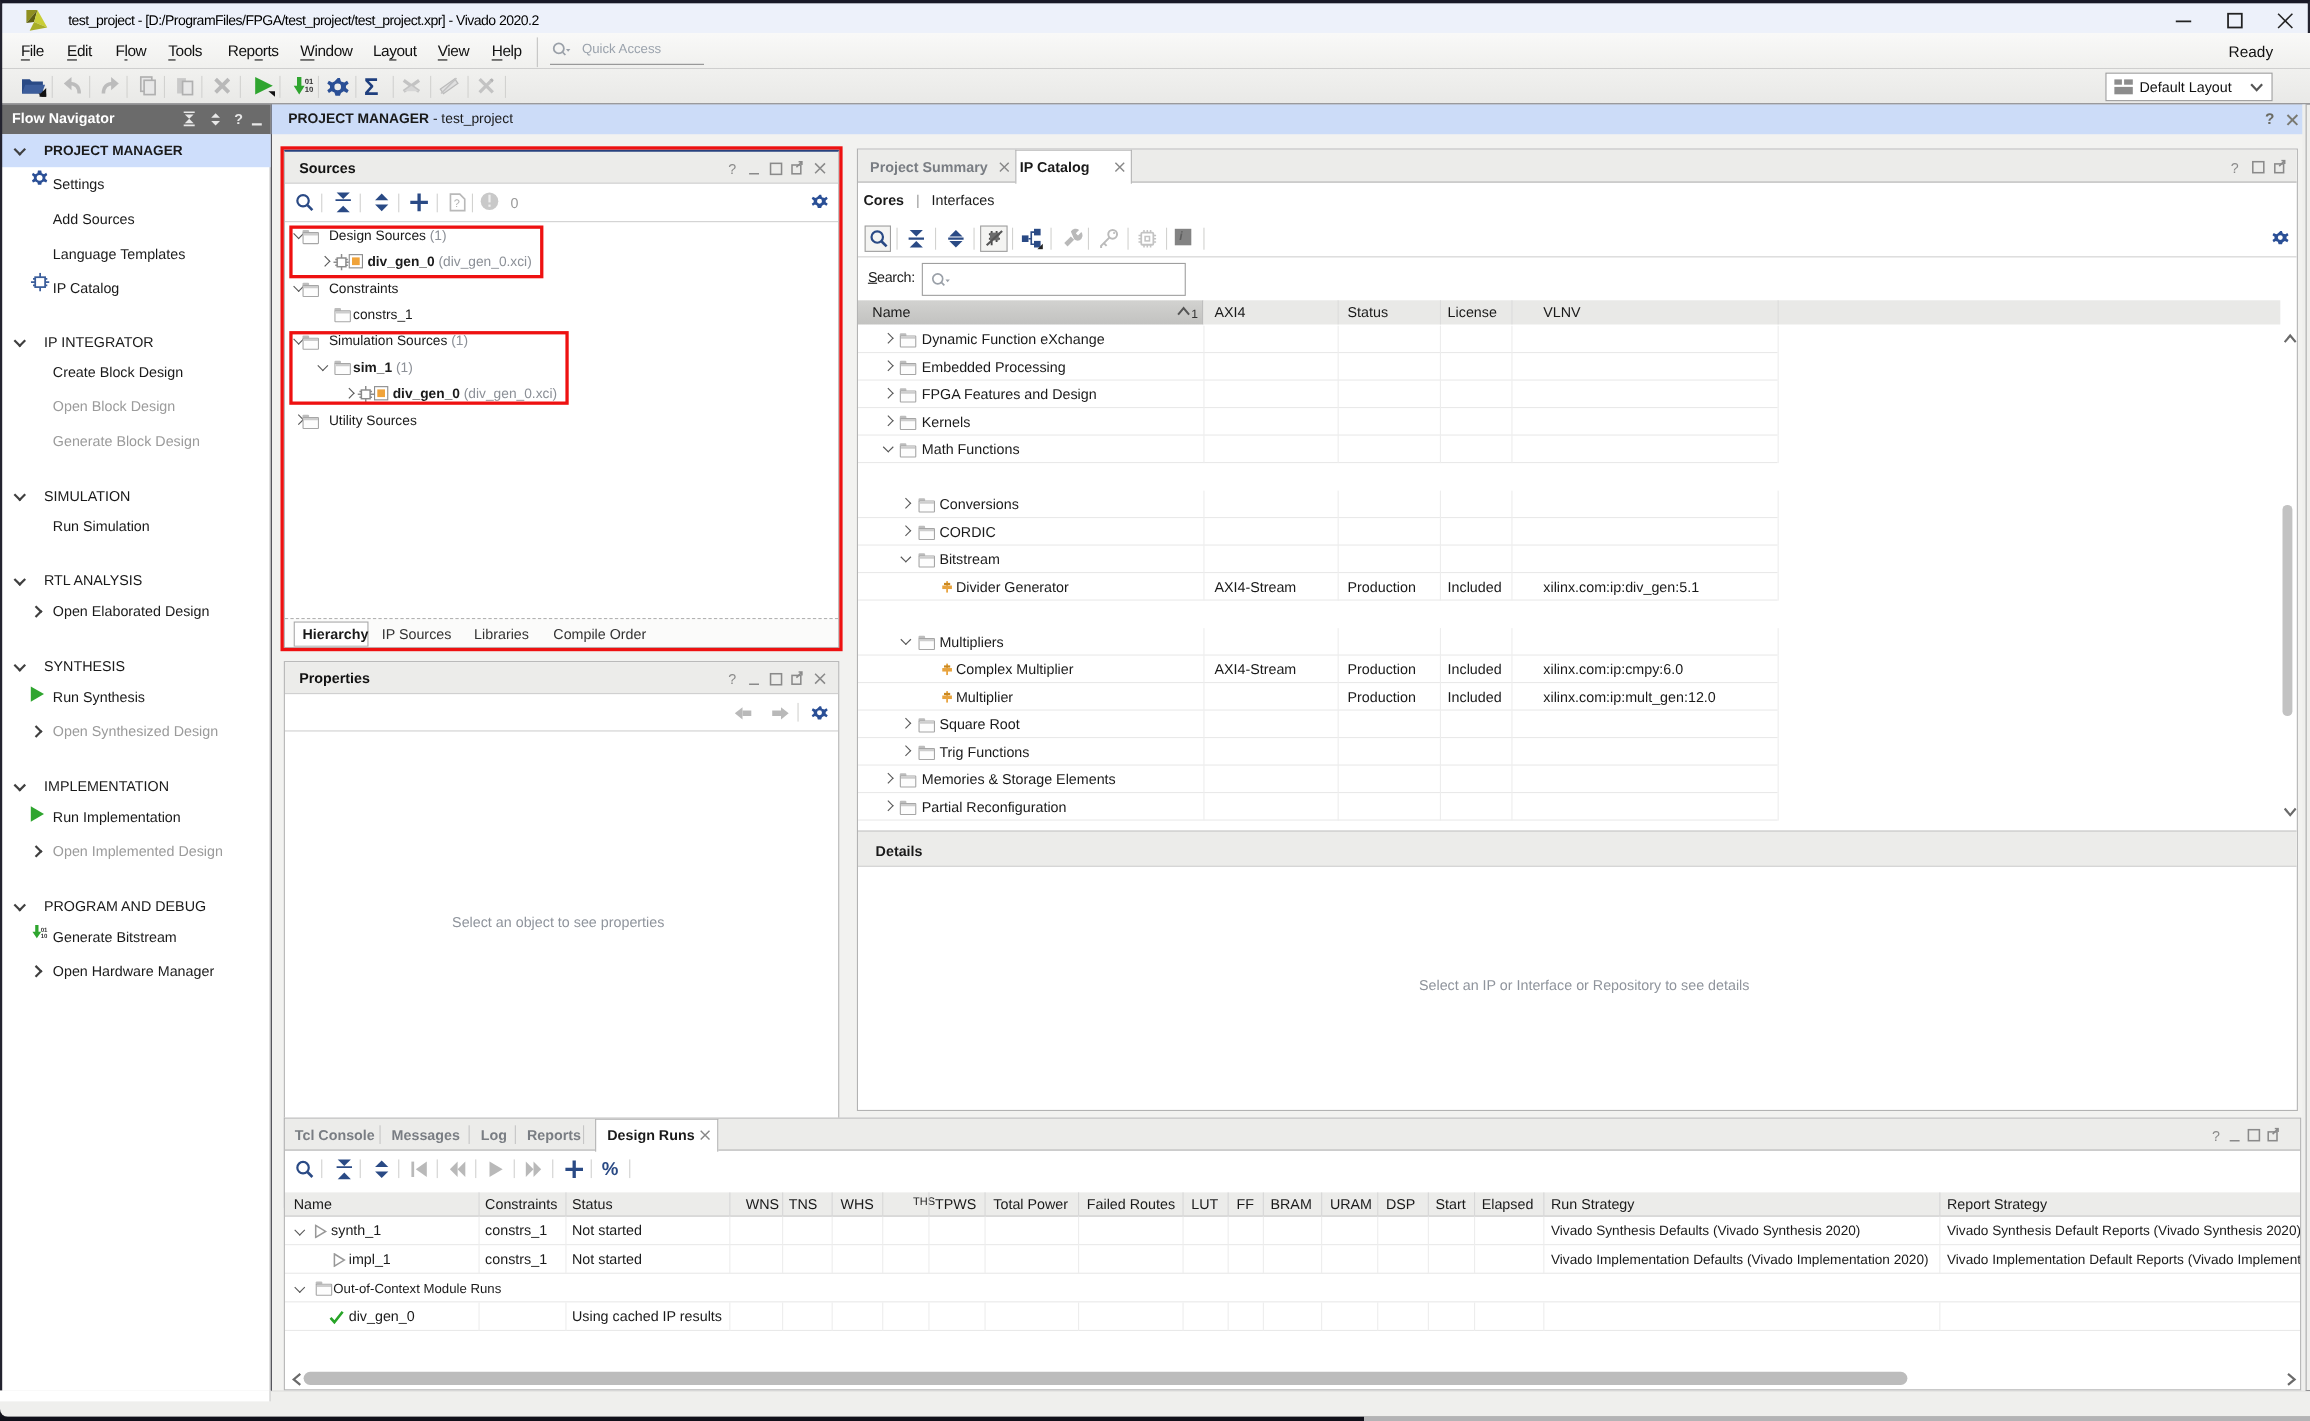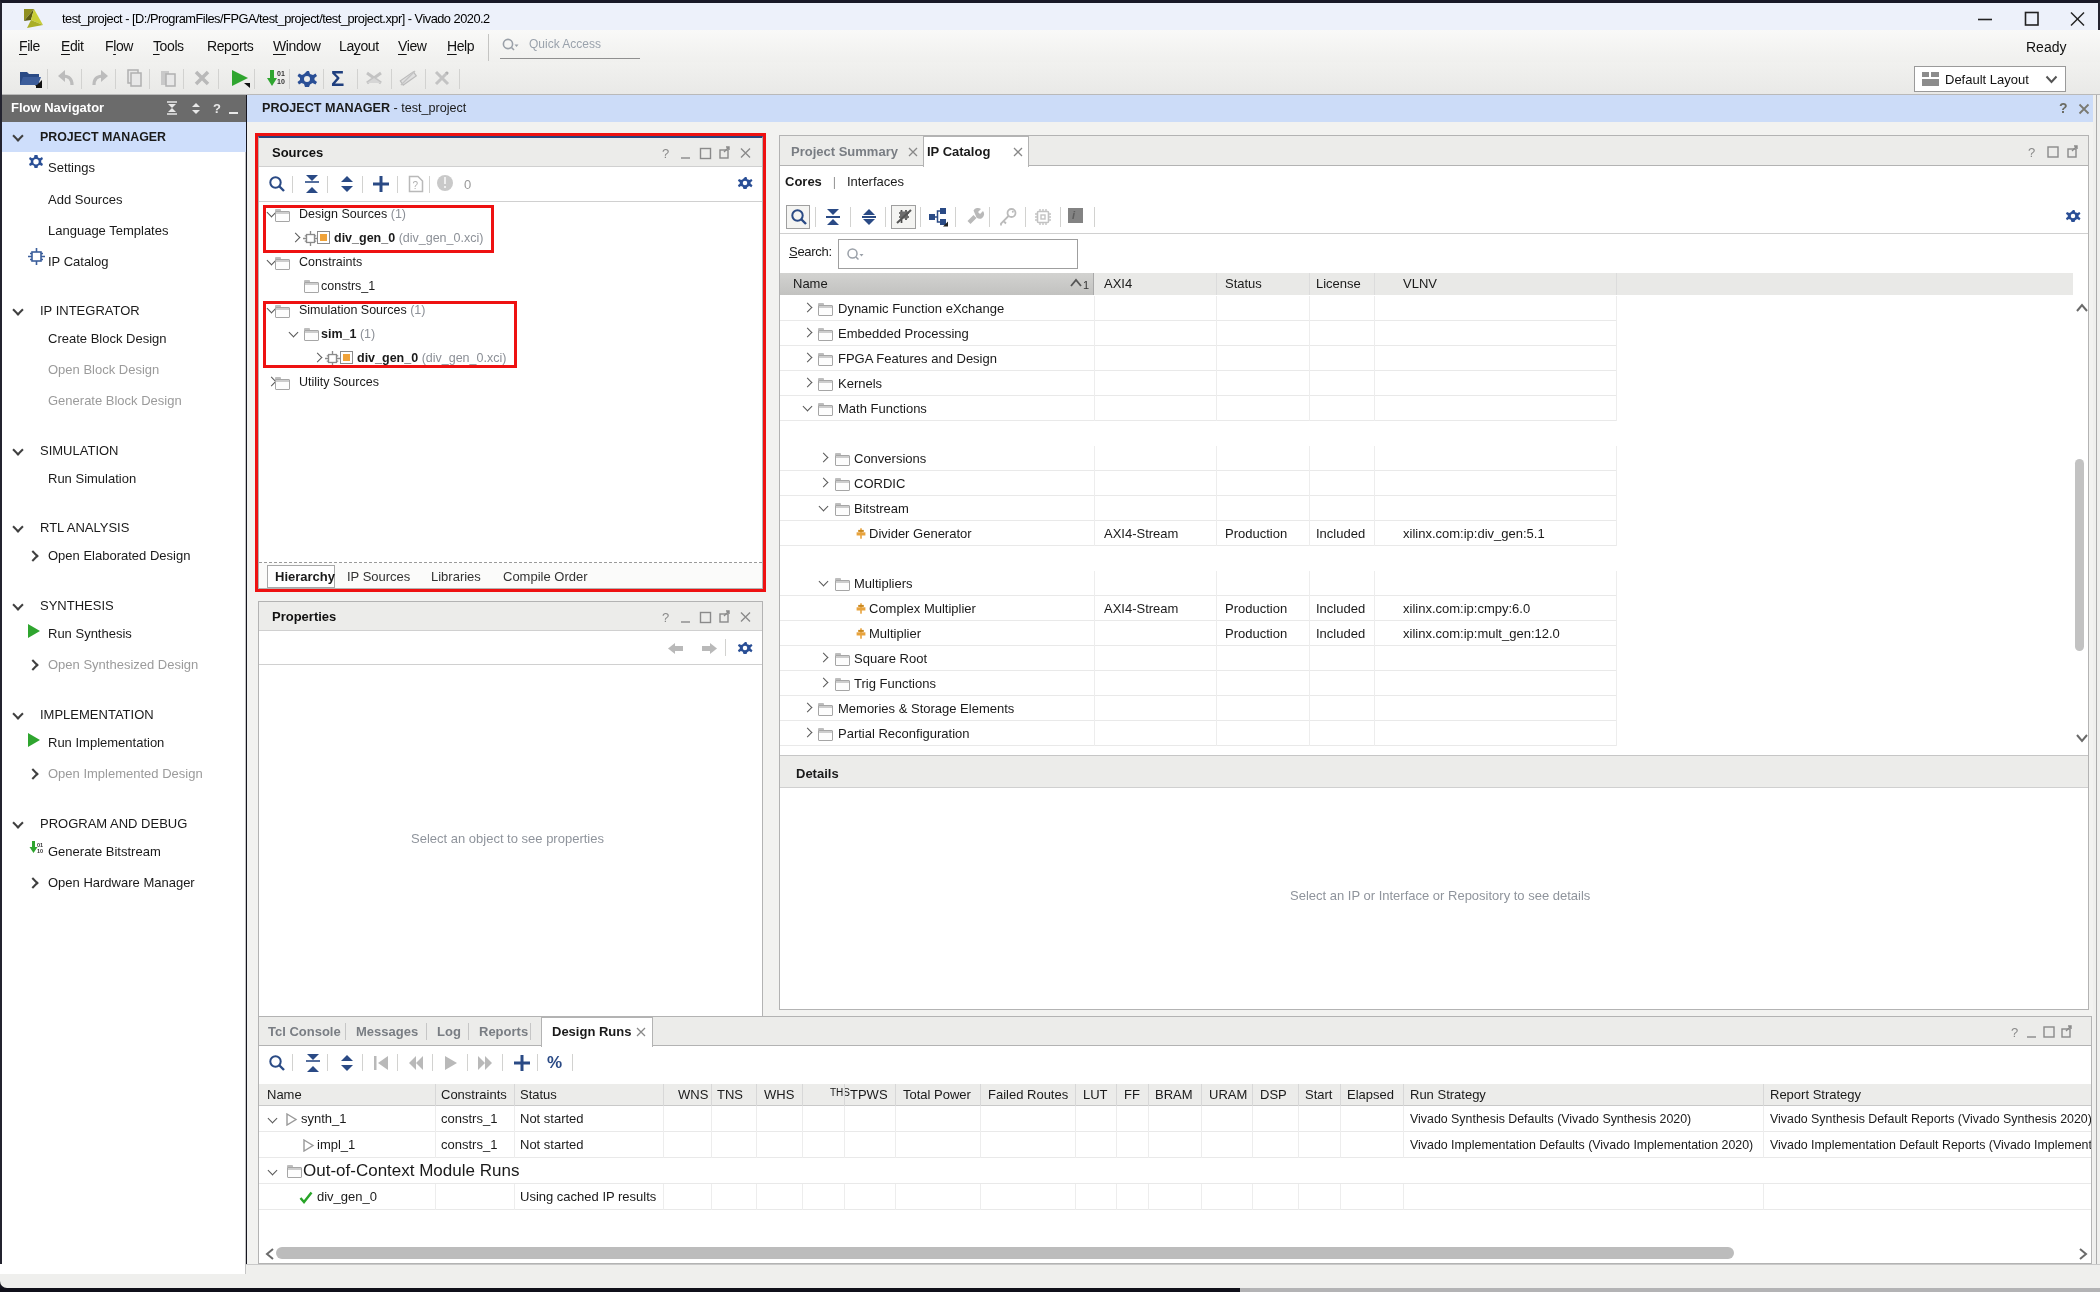--- a/index.html
+++ b/index.html
@@ -851,21 +851,21 @@
             <span class="abs" style="left:1504px;top:0;width:1px;height:26px;background:#ededed"></span>
             <svg class="abs" style="left:43px;top:7px" width="13" height="13" viewBox="0 0 13 13">
               <path d="M2 1 L11 6.5 L2 12 Z" fill="none" stroke="#999" stroke-width="1.4"></path>
             </svg>
             <span class="abs" style="left:58px">impl_1</span>
             <span class="abs" style="left:182px">constrs_1</span>
             <span class="abs" style="left:261px">Not started</span>
             <span class="abs" style="left:1151px;font-size:12.4px">Vivado Implementation Defaults (Vivado Implementation 2020)</span>
             <span class="abs" style="left:1511px;font-size:12.4px">Vivado Implementation Default Reports (Vivado Implement</span>
           </div>
-      <div class="abs nw" style="left:0;top:74px;width:1616px;height:26px;font-size:17px;line-height:26px">
+      <div class="abs nw" style="left:0;top:74px;width:1616px;height:26px;font-size:12px;line-height:26px">
             <span class="abs" style="left:0;top:25px;width:1832px;height:1px;background:#e9e9e9"></span>
             <span class="chd" style="left:10px;top:9px"></span>
             <span class="fold" style="left:28px;top:7px"></span>
             <span class="abs" style="left:44px">Out-of-Context Module Runs</span>
           </div>
       <div class="abs nw" style="left:0;top:100px;width:1832px;height:26px;font-size:13px;line-height:26px">
             <span class="abs" style="left:0;top:25px;width:1832px;height:1px;background:#e9e9e9"></span>
             <span class="abs" style="left:176px;top:0;width:1px;height:26px;background:#ededed"></span>
             <span class="abs" style="left:255px;top:0;width:1px;height:26px;background:#ededed"></span>
             <span class="abs" style="left:404px;top:0;width:1px;height:26px;background:#ededed"></span>

